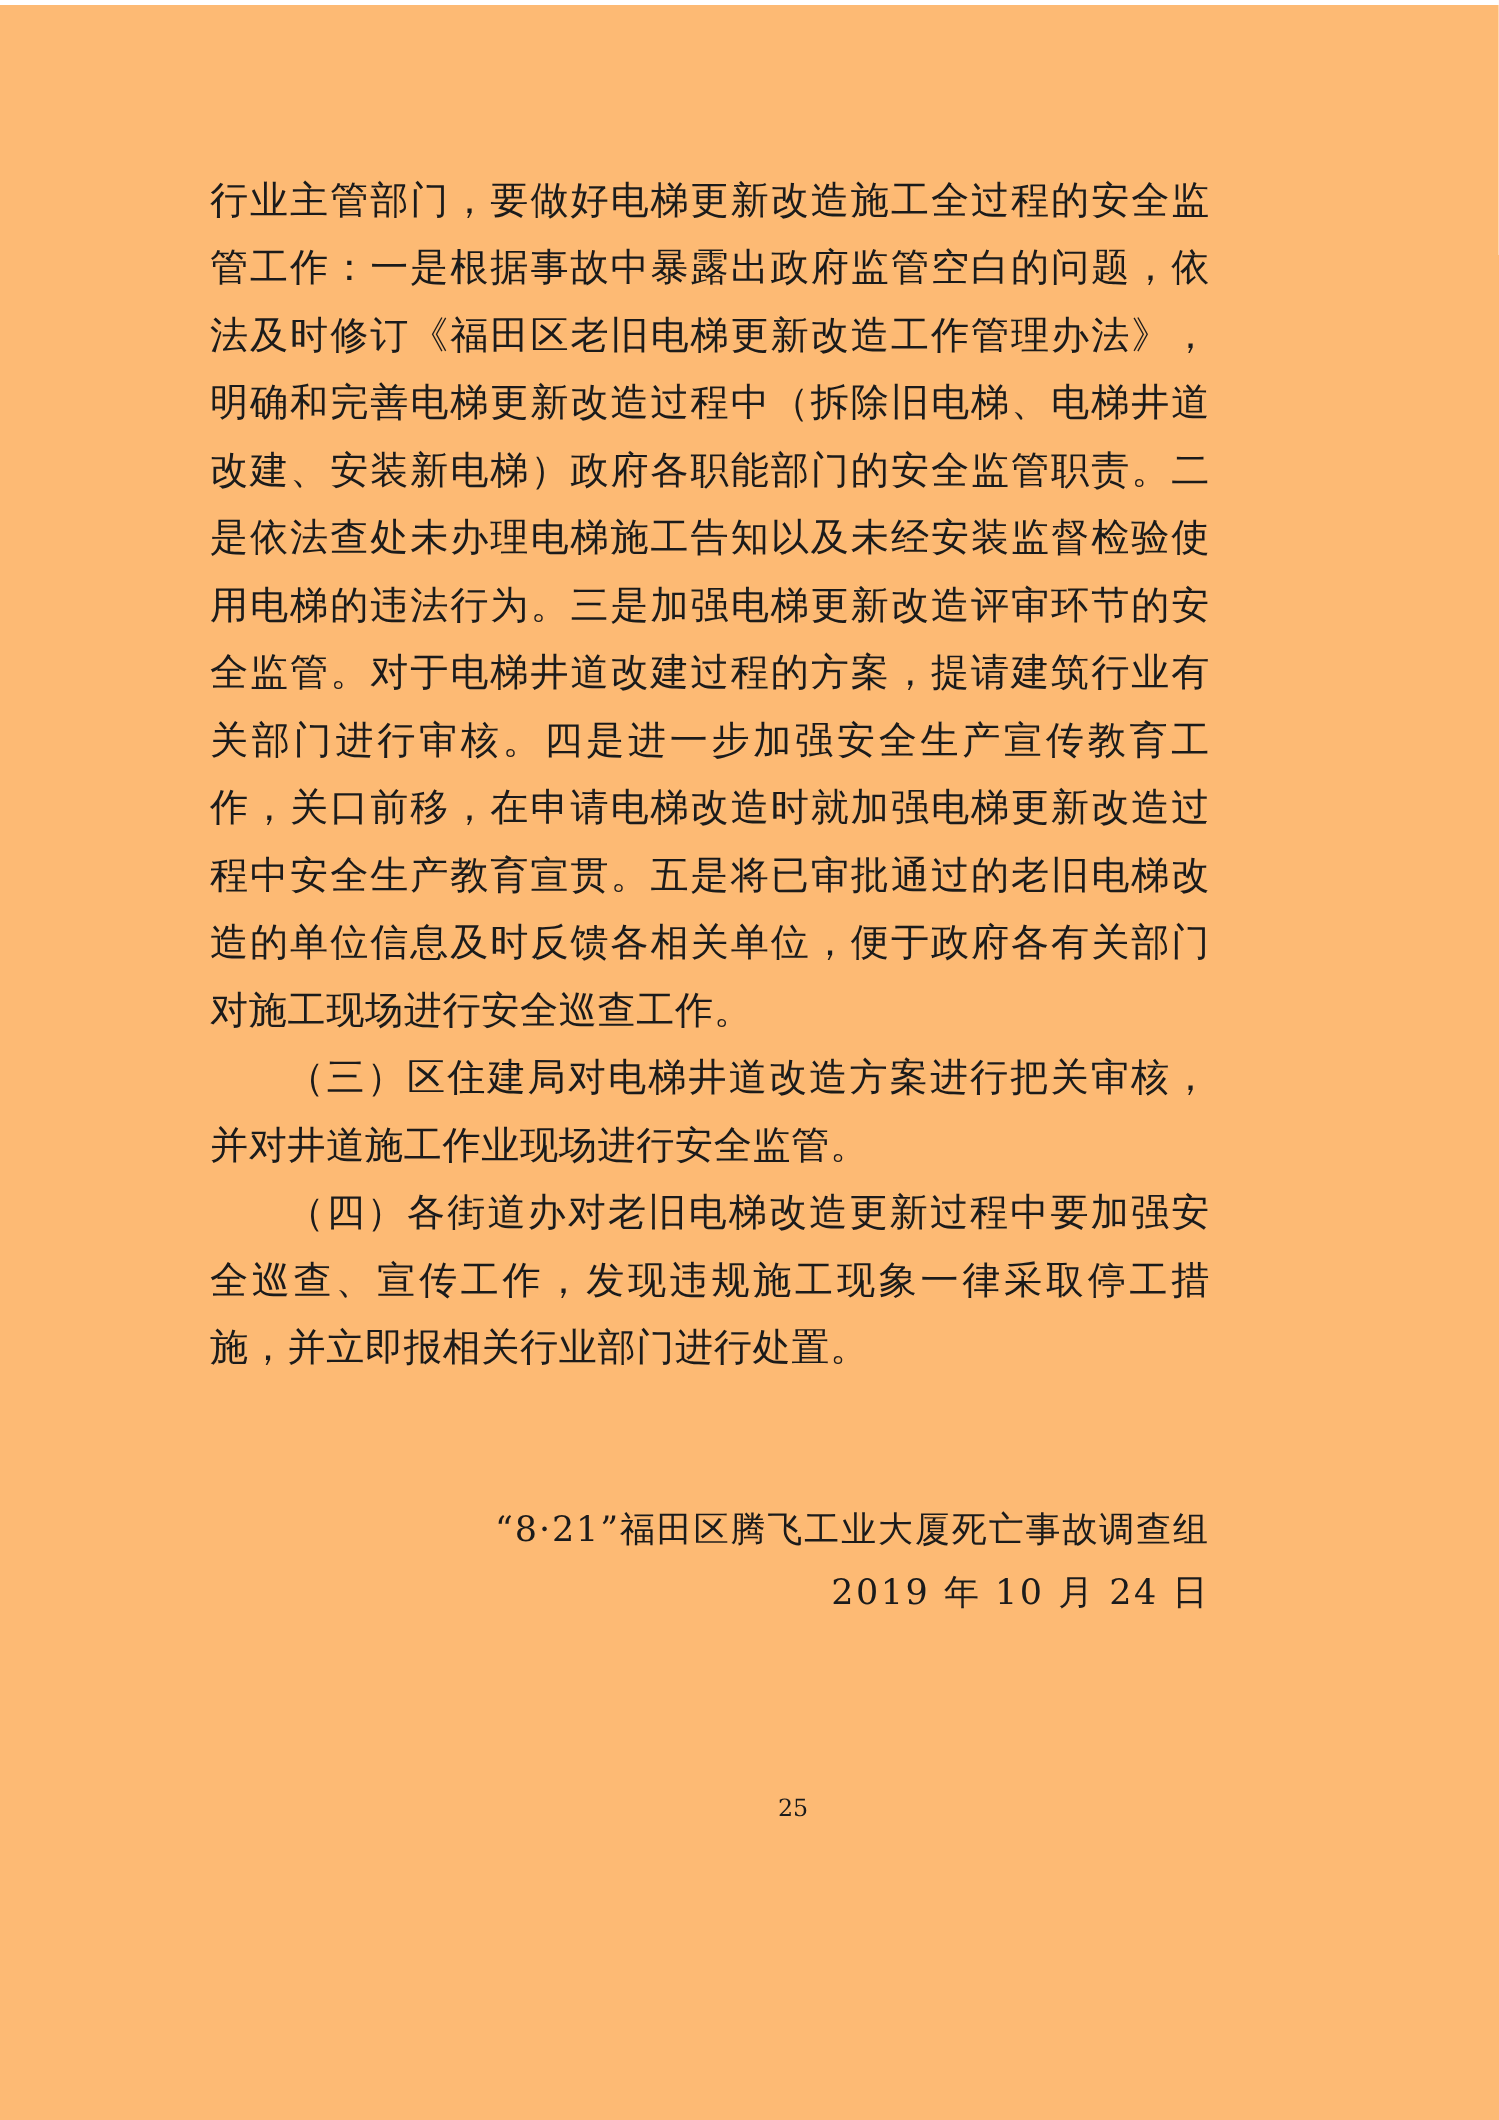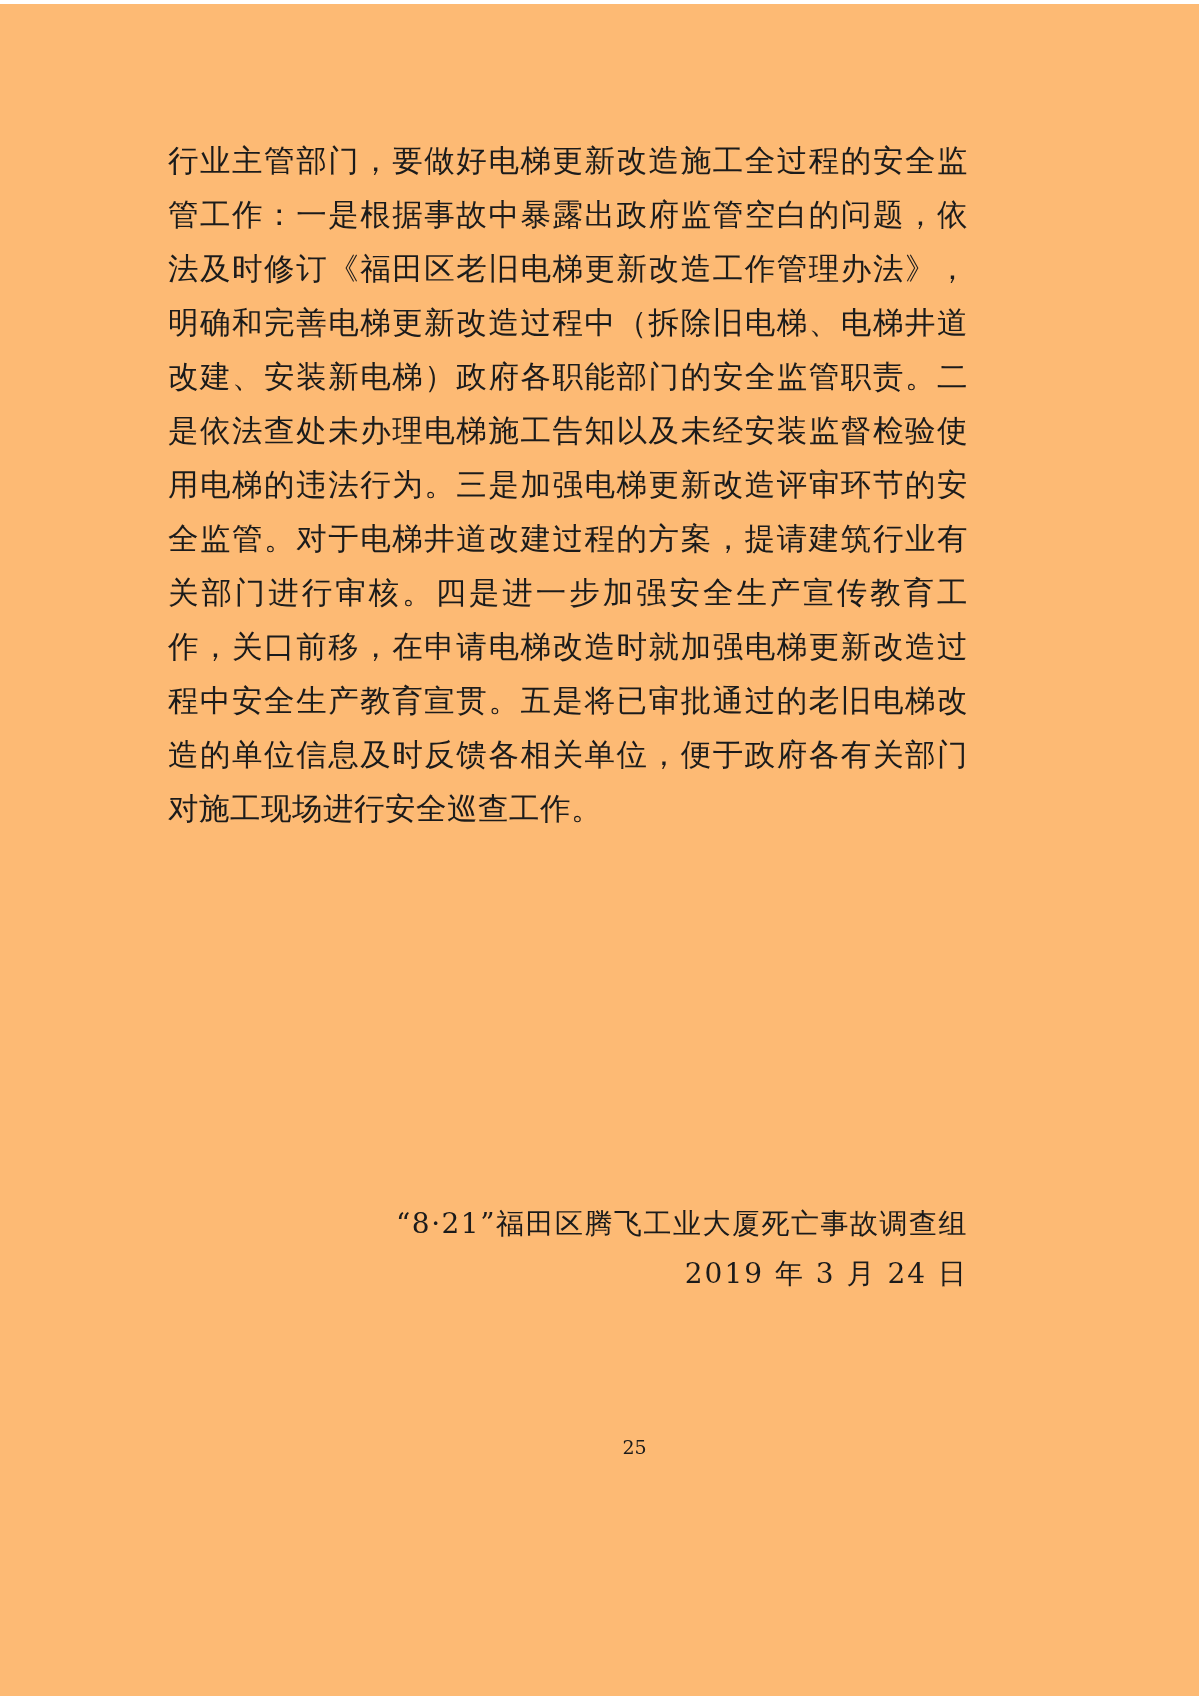--- a/index.html
+++ b/index.html
@@ -74,22 +74,24 @@
     margin-left: 35px;
   }
 </style>
 </head>
 <body>
 
 <div class="page">
 
   <div class="content">
     <p class="para">行业主管部门，要做好电梯更新改造施工全过程的安全监管工作：一是根据事故中暴露出政府监管空白的问题，依法及时修订《福田区老旧电梯更新改造工作管理办法》，明确和完善电梯更新改造过程中（拆除旧电梯、电梯井道改建、安装新电梯）政府各职能部门的安全监管职责。二是依法查处未办理电梯施工告知以及未经安装监督检验使用电梯的违法行为。三是加强电梯更新改造评审环节的安全监管。对于电梯井道改建过程的方案，提请建筑行业有关部门进行审核。四是进一步加强安全生产宣传教育工作，关口前移，在申请电梯改造时就加强电梯更新改造过程中安全生产教育宣贯。五是将已审批通过的老旧电梯改造的单位信息及时反馈各相关单位，便于政府各有关部门对施工现场进行安全巡查工作。</p>
+    <p class="para indent">（三）区住建局对电梯井道改造方案进行把关审核，并对井道施工作业现场进行安全监管。</p>
+    <p class="para indent">（四）各街道办对老旧电梯改造更新过程中要加强安全巡查、宣传工作，发现违规施工现象一律采取停工措施，并立即报相关行业部门进行处置。</p>
   </div>
 
   <div class="signature-block">
     <div class="sig-line org">“8·21”福田区腾飞工业大厦死亡事故调查组</div>
-    <div class="sig-line date">2019 年 3 月 24 日</div>
+    <div class="sig-line date">2019 年 10 月 24 日</div>
   </div>
 
   <div class="page-number">25</div>
 
 </div>
 
 </body></html>

